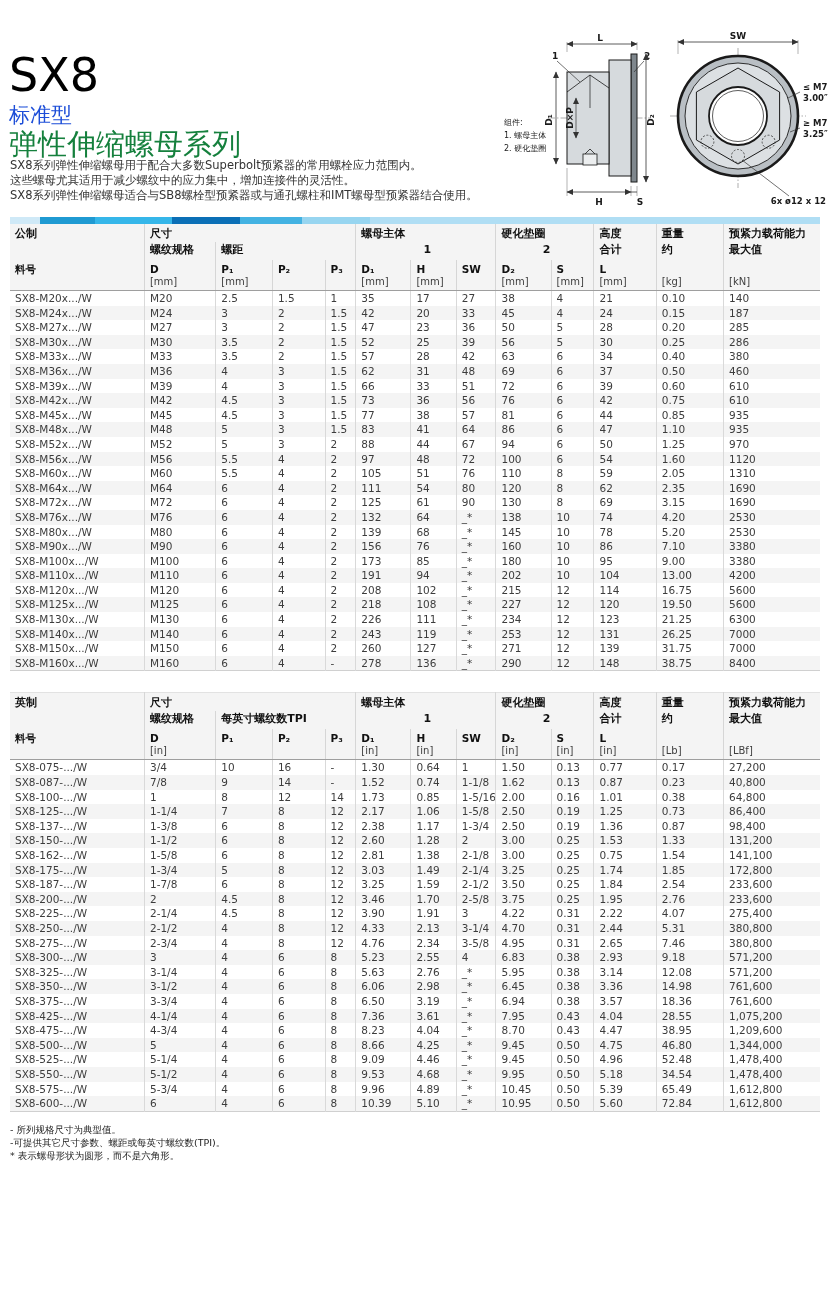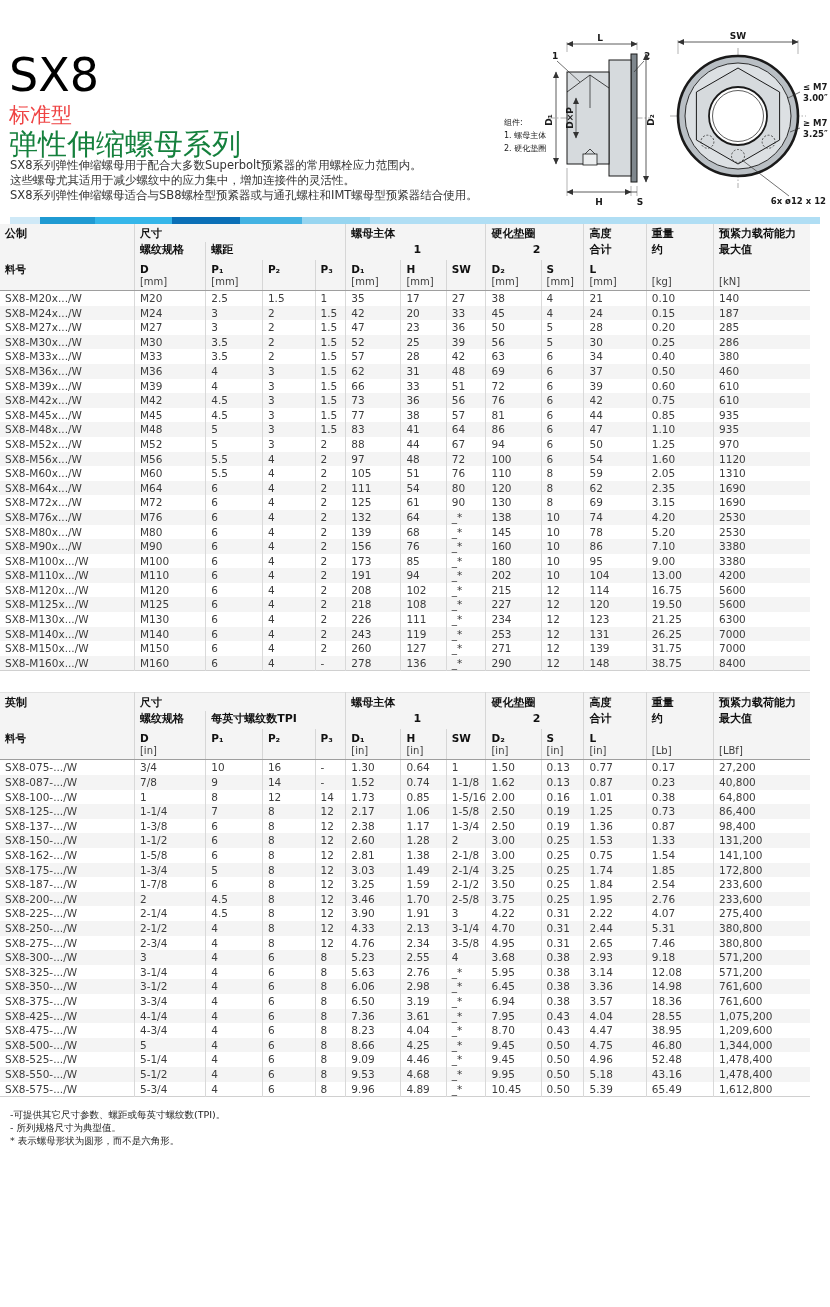--- a/index.html
+++ b/index.html
@@ -6,35 +6,35 @@
   html,body { background:#ffffff; }
   body {
     width: 830px; height: 1307px; position: relative;
     font-family: "DejaVu Sans", "Liberation Sans", sans-serif;
     color: #3a3a3a; overflow: hidden;
   }
   
   .hero { position: relative; height: 217px; }
   .title-block { position: absolute; left: 9px; top: 50px; }
   .t-main  { font-size: 46px; line-height: 50px; font-weight: 400; color: #000000; letter-spacing: 0; }
-  .t-sub1  { font-size: 21px; line-height: 25px; font-weight: 400; color: #ef4444; margin-top: 3px; }
+  .t-sub1  { font-size: 21px; line-height: 25px; font-weight: 400; color: #1d4ed8; margin-top: 3px; }
   .t-sub2  { font-size: 29px; line-height: 33px; font-weight: 400; color: #15803d; }
   .desc    { position: absolute; left: 10px; top: 158px; width: 480px;
              font-size: 11.5px; line-height: 15px; color: #333; }
   
   .drawing { position: absolute; left: 488px; top: 28px; width: 340px; height: 190px; }
   .drawing text { font-family: "DejaVu Sans", "Liberation Sans", sans-serif; fill: #1a1a1a; }
   .dimtxt { font-size: 9px; font-weight: bold; }
   .anntxt { font-size: 8.5px; font-weight: bold; }
   .cmptxt { font-size: 8px; fill: #333; }
   
   .accent-bar { display: flex; width: 810px; height: 7px; margin-left: 10px; }
   .accent-bar span { display: block; height: 7px; }
   
-  .spec-table { width: 810px; border-collapse: collapse; table-layout: fixed;
+  .spec-table { width: 810px; margin-left: 10px; border-collapse: collapse; table-layout: fixed;
                 font-size: 10.5px; border-bottom: 1px solid #d0d0d0; }
   .spec-table col.w0 {width:16.6%} .spec-table col.w1 {width:8.8%} .spec-table col.w2 {width:7.0%}
   .spec-table col.w3 {width:6.5%}  .spec-table col.w4 {width:3.8%} .spec-table col.w5 {width:6.8%}
   .spec-table col.w6 {width:5.6%}  .spec-table col.w7 {width:4.9%} .spec-table col.w8 {width:6.8%}
   .spec-table col.w9 {width:5.3%}  .spec-table col.w10{width:7.7%} .spec-table col.w11{width:8.3%}
   .spec-table col.w12{width:11.9%}
   .spec-table thead { background:#f4f4f4; }
   .spec-table th { text-align:left; vertical-align:top; font-weight:bold; color:#111;
                    padding:3px 2px 2px 5px; border-left:1px solid #d6d6d6; }
   .spec-table th:first-child, .spec-table td:first-child { border-left:none; }
@@ -938,21 +938,21 @@
       </tr>
       <tr>
         <td>SX8-300-.../W</td>
         <td>3</td>
         <td>4</td>
         <td>6</td>
         <td>8</td>
         <td>5.23</td>
         <td>2.55</td>
         <td>4</td>
-        <td>3.68</td>
+        <td>6.83</td>
         <td>0.38</td>
         <td>2.93</td>
         <td>9.18</td>
         <td>571,200</td>
       </tr>
       <tr>
         <td>SX8-325-.../W</td>
         <td>3-1/4</td>
         <td>4</td>
         <td>6</td>
@@ -1061,38 +1061,53 @@
         <td>5-1/2</td>
         <td>4</td>
         <td>6</td>
         <td>8</td>
         <td>9.53</td>
         <td>4.68</td>
         <td>_*</td>
         <td>9.95</td>
         <td>0.50</td>
         <td>5.18</td>
-        <td>43.16</td>
+        <td>34.54</td>
         <td>1,478,400</td>
       </tr>
       <tr>
         <td>SX8-575-.../W</td>
         <td>5-3/4</td>
         <td>4</td>
         <td>6</td>
         <td>8</td>
         <td>9.96</td>
         <td>4.89</td>
         <td>_*</td>
         <td>10.45</td>
         <td>0.50</td>
         <td>5.39</td>
         <td>65.49</td>
         <td>1,612,800</td>
       </tr>
+      <tr>
+        <td>SX8-600-.../W</td>
+        <td>6</td>
+        <td>4</td>
+        <td>6</td>
+        <td>8</td>
+        <td>10.39</td>
+        <td>5.10</td>
+        <td>_*</td>
+        <td>10.95</td>
+        <td>0.50</td>
+        <td>5.60</td>
+        <td>72.84</td>
+        <td>1,612,800</td>
+      </tr>
     </tbody>
 </table>
 
 <div class="footnotes">
+  <div>- 所列规格尺寸为典型值。</div>
   <div>-可提供其它尺寸参数、螺距或每英寸螺纹数(TPI)。</div>
-  <div>- 所列规格尺寸为典型值。</div>
   <div>* 表示螺母形状为圆形，而不是六角形。</div>
 </div>
 
 </body></html>

